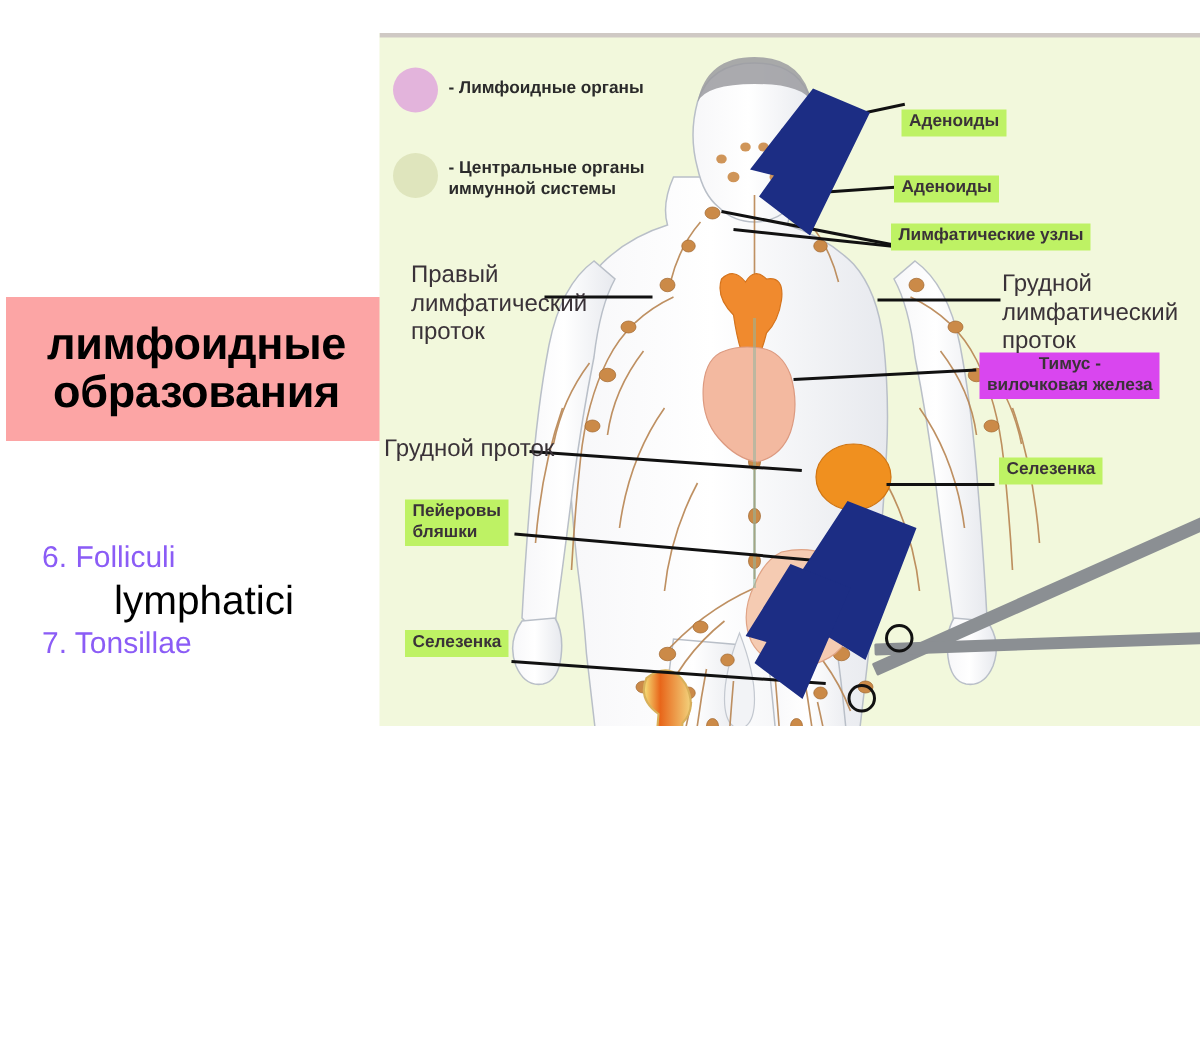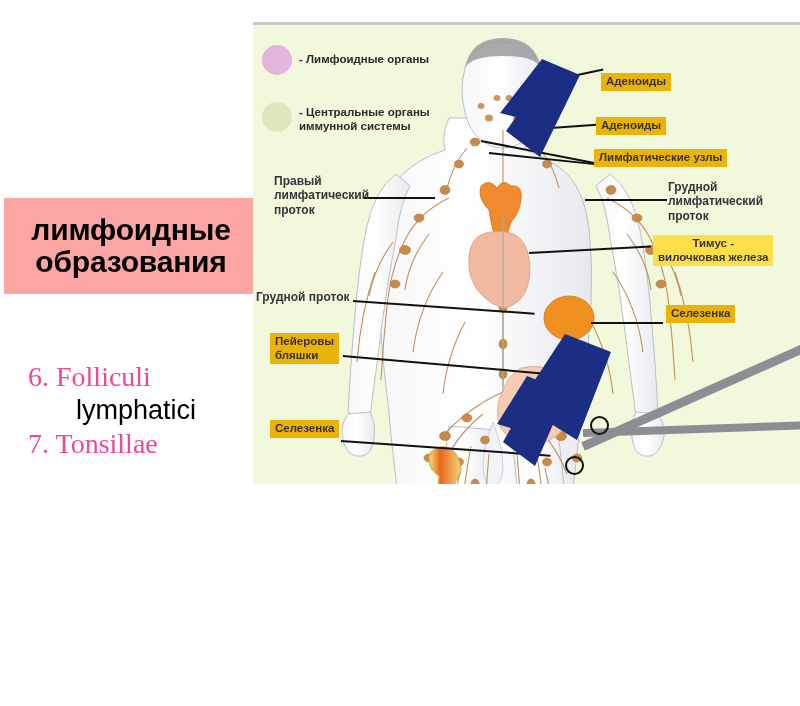--- a/index.html
+++ b/index.html
@@ -7,43 +7,43 @@
        font-family:"Liberation Sans",sans-serif;overflow:hidden;position:relative;}
 
   
   #title-box{position:absolute;left:4px;top:198px;width:254px;height:96px;
              background:#fca5a5;display:flex;flex-direction:column;
              align-items:center;justify-content:center;}
   .title-line{font-size:30px;font-weight:bold;color:#000;line-height:1.08;
               white-space:nowrap;letter-spacing:-0.2px;}
 
   #latin-list{position:absolute;left:28px;top:360px;width:226px;}
-  .latin-item{font-size:28px;color:#ec4899;line-height:1.22;white-space:nowrap;font-family:Liberation Serif, serif;}
+  .latin-item{font-size:20px;color:#8b5cf6;line-height:1.22;white-space:nowrap;}
   .latin-cont{font-size:27px;color:#000;line-height:1.22;white-space:nowrap;
               padding-left:48px;}
 
   
   #diagram{position:absolute;left:253px;top:22px;width:547px;height:462px;
            background:#f2f8dc;overflow:hidden;}
   #panel-top-rule{position:absolute;left:0;top:0;width:100%;height:3px;
                   background:#cfc9c4;}
 
   
   .legend-row{position:absolute;display:flex;align-items:flex-start;}
   .legend-dot{border-radius:50%;flex:none;}
   .legend-text{font-size:11.5px;color:#2b2b2b;font-weight:bold;line-height:1.18;
                white-space:pre-line;padding-top:3px;}
 
   
   .hl{position:absolute;font-size:11.5px;font-weight:bold;color:#3a3238;
       padding:2px 5px;white-space:nowrap;line-height:1.18;}
-  .hl.pink{background:#eab308;}
-  .hl.green{background:#fde047;}
-  .plain{position:absolute;font-size:12px;color:#3a3238;line-height:1.2;
-         white-space:pre-line;font-weight:700;}
+  .hl.pink{background:#bef264;}
+  .hl.green{background:#d946ef;}
+  .plain{position:absolute;font-size:16px;color:#3a3238;line-height:1.2;
+         white-space:pre-line;font-weight:400;}
 
   
   .lead{position:absolute;height:1.6px;background:#111;transform-origin:0 50%;}
   .lead.gray{background:#8b8f93;height:9px;border-radius:1px;}
   .lead.gray2{background:#8b8f93;height:8px;border-radius:1px;}
 
   
   .omark{position:absolute;border:2.2px solid #111;border-radius:50%;}
 
   

